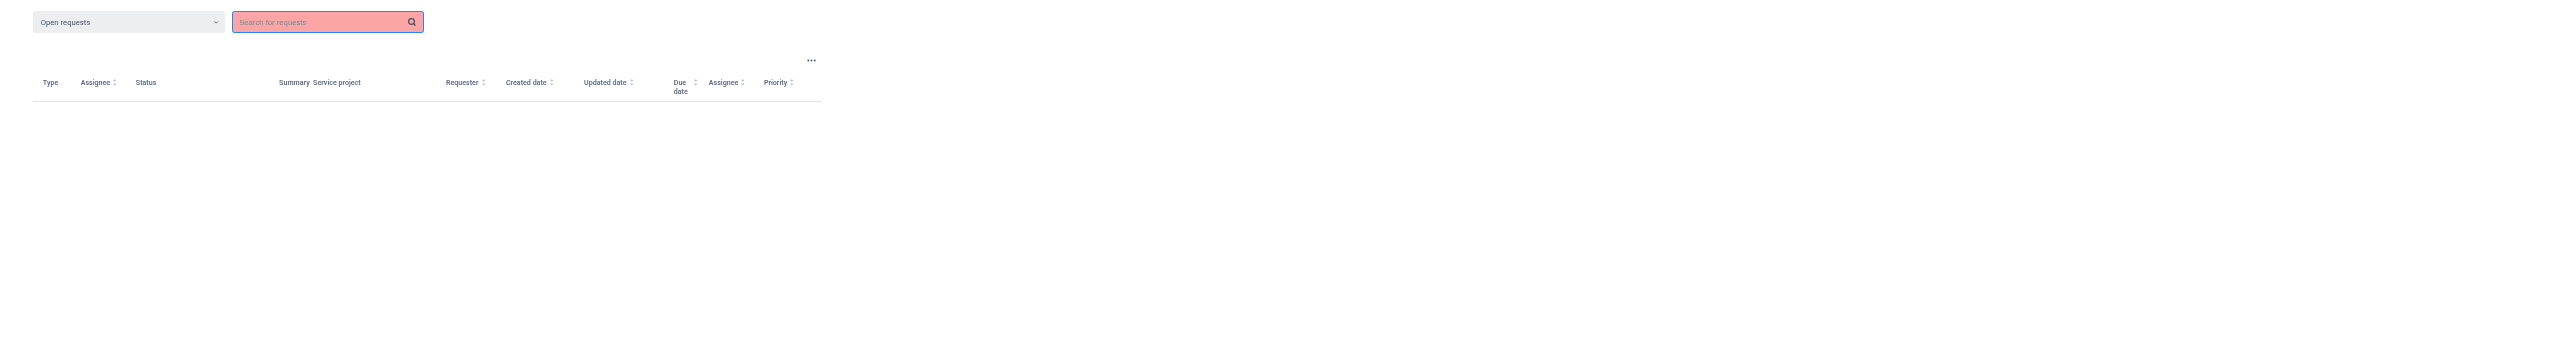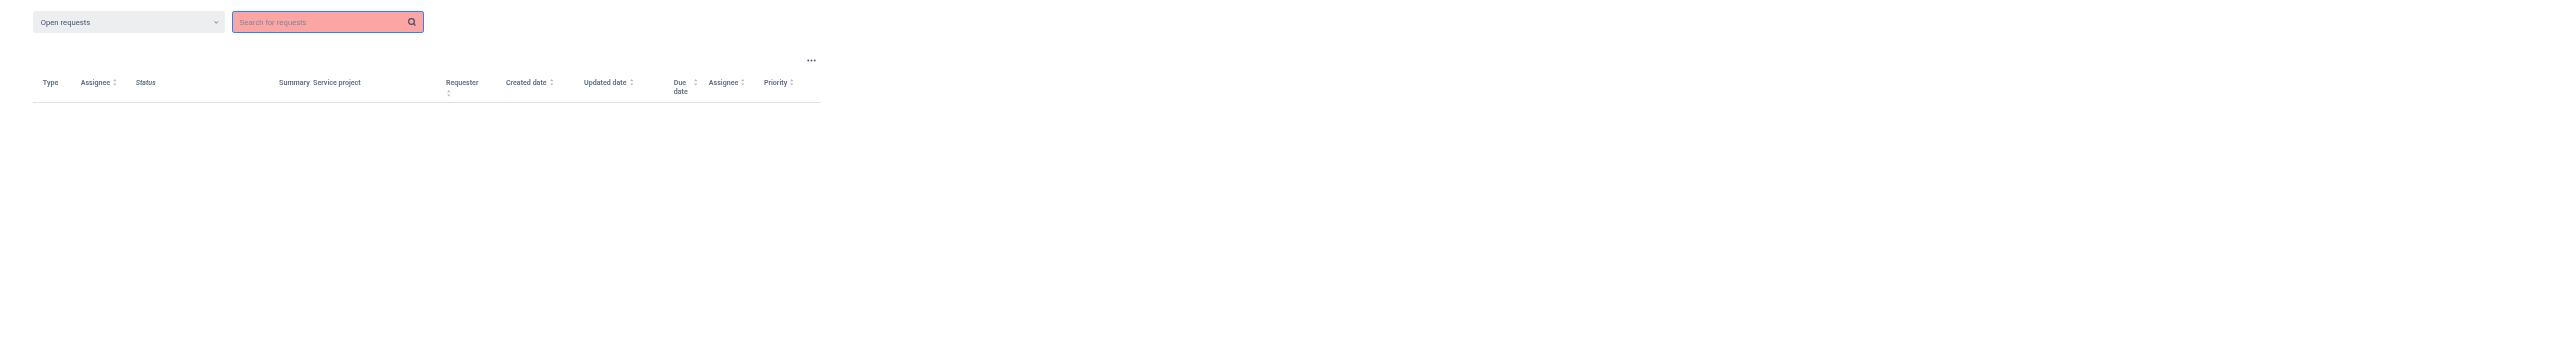--- a/index.html
+++ b/index.html
@@ -97,24 +97,24 @@
       padding-right: 6.6px;
     }
     .sort-icon {
       display: inline-flex;
       vertical-align: middle;
       flex-shrink: 0;
       margin-top: 1.1px;
     }
     .col-type { width: 35px; }
     .col-ref { width: 53px; }
-    .col-status { width: 99px; font-style: italic; }
+    .col-status { width: 99px; }
     .col-summary { width: 74px; padding-left: 44px; }
     .col-service { width: 134px; }
-    .col-requester { width: 58px; flex-direction: column; }
+    .col-requester { width: 58px; }
     .col-created { width: 77px; }
     .col-updated { width: 89px; }
     .col-due { width: 32px; }
     .col-assignee { width: 53px; }
     .col-priority { width: 49px; }
   </style>
 </head>
 <body>
 
 <div class="filters-row">

